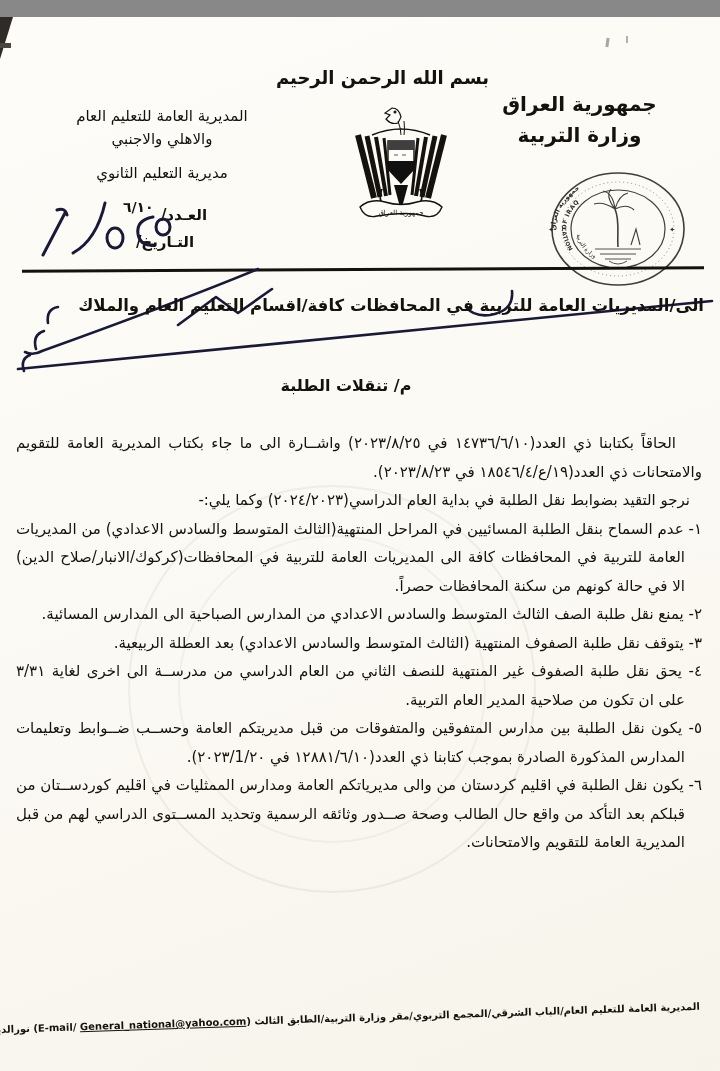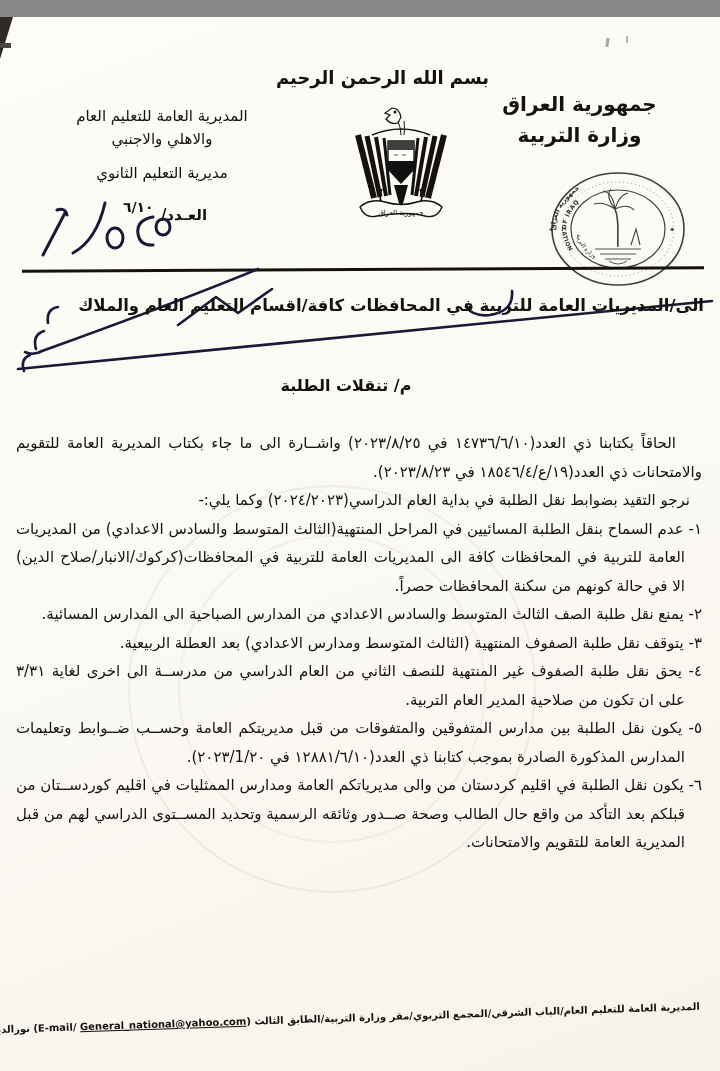--- a/index.html
+++ b/index.html
@@ -61,20 +61,21 @@
     <div>المديرية العامة للتعليم العام</div>
     <div>والاهلي والاجنبي</div>
     <div class="org-line3">مديرية التعليم الثانوي</div>
   </div>
 
   <div class="abs numdate">
     <div>
       <span>العـدد/</span>
       <span class="raised">٦/١٠</span>
     </div>
+    <div class="date-line">التـاريخ/</div>
   </div>
 
   <svg class="abs" style="left:342px;top:84px" width="118" height="124" viewBox="0 0 118 124" aria-hidden="true">
     <g stroke="#15120e" fill="none" stroke-width="1.2">
 
       <path d="M59,16 q-2,-9 -9,-9 l-7,5 5,2 -4,4 q5,6 12,4 z" fill="#fdfcf8"></path>
       <circle cx="53" cy="11" r="0.9" fill="#15120e"></circle>
       <path d="M56,20 q3,8 3,14 M62,20 q1,8 0,14" stroke-width="1"></path>
 
       <path d="M30,34 Q59,22 88,34" stroke-width="1.4"></path>
@@ -163,21 +164,21 @@
   </svg>
 
   <div class="abs addressee">الى/المديريات العامة للتربية في المحافظات كافة/اقسام التعليم العام والملاك</div>
   <div class="abs subject">م/ تنقلات الطلبة</div>
 
   <div class="abs body-block">
     <div class="p-indent1">الحاقاً بكتابنا ذي العدد(١٤٧٣٦/٦/١٠ في ٢٠٢٣/٨/٢٥) واشــارة الى ما جاء بكتاب المديرية العامة للتقويم والامتحانات ذي العدد(١٩/ع/١٨٥٤٦/٤ في ٢٠٢٣/٨/٢٣).</div>
     <div class="p-indent2">نرجو التقيد بضوابط نقل الطلبة في بداية العام الدراسي(٢٠٢٤/٢٠٢٣) وكما يلي:-</div>
     <div class="item"><span>١-</span> <span>عدم السماح بنقل الطلبة المسائيين في المراحل المنتهية(الثالث المتوسط والسادس الاعدادي) من المديريات العامة للتربية في المحافظات كافة الى المديريات العامة للتربية في المحافظات(كركوك/الانبار/صلاح الدين) الا في حالة كونهم من سكنة المحافظات حصراً.</span></div>
     <div class="item"><span>٢-</span> <span>يمنع نقل طلبة الصف الثالث المتوسط والسادس الاعدادي من المدارس الصباحية الى المدارس المسائية.</span></div>
-    <div class="item"><span>٣-</span> <span>يتوقف نقل طلبة الصفوف المنتهية (الثالث المتوسط ومدارس الاعدادي) بعد العطلة الربيعية.</span></div>
+    <div class="item"><span>٣-</span> <span>يتوقف نقل طلبة الصفوف المنتهية (الثالث المتوسط والسادس الاعدادي) بعد العطلة الربيعية.</span></div>
     <div class="item"><span>٤-</span> <span>يحق نقل طلبة الصفوف غير المنتهية للنصف الثاني من العام الدراسي من مدرســة الى اخرى لغاية ٣/٣١ على ان تكون من صلاحية المدير العام التربية.</span></div>
     <div class="item"><span>٥-</span> <span>يكون نقل الطلبة بين مدارس المتفوقين والمتفوقات من قبل مديريتكم العامة وحســب ضــوابط وتعليمات المدارس المذكورة الصادرة بموجب كتابنا ذي العدد(١٢٨٨١/٦/١٠ في ٢٠٢٣/1/٢٠).</span></div>
     <div class="item"><span>٦-</span> <span>يكون نقل الطلبة في اقليم كردستان من والى مديرياتكم العامة ومدارس الممثليات في اقليم كوردســتان من قبلكم بعد التأكد من واقع حال الطالب وصحة صــدور وثائقه الرسمية وتحديد المســتوى الدراسي لهم من قبل المديرية العامة للتقويم والامتحانات.</span></div>
   </div>
 
   <div class="abs footer">
     <span>المديرية العامة للتعليم العام/الباب الشرقي/المجمع التربوي/مقر وزارة التربية/الطابق الثالث</span>
     <span dir="ltr">(<span>E-mail/</span>
     <span class="u">General_national@yahoo.com</span>)</span>
     <span>نورالدين</span>

